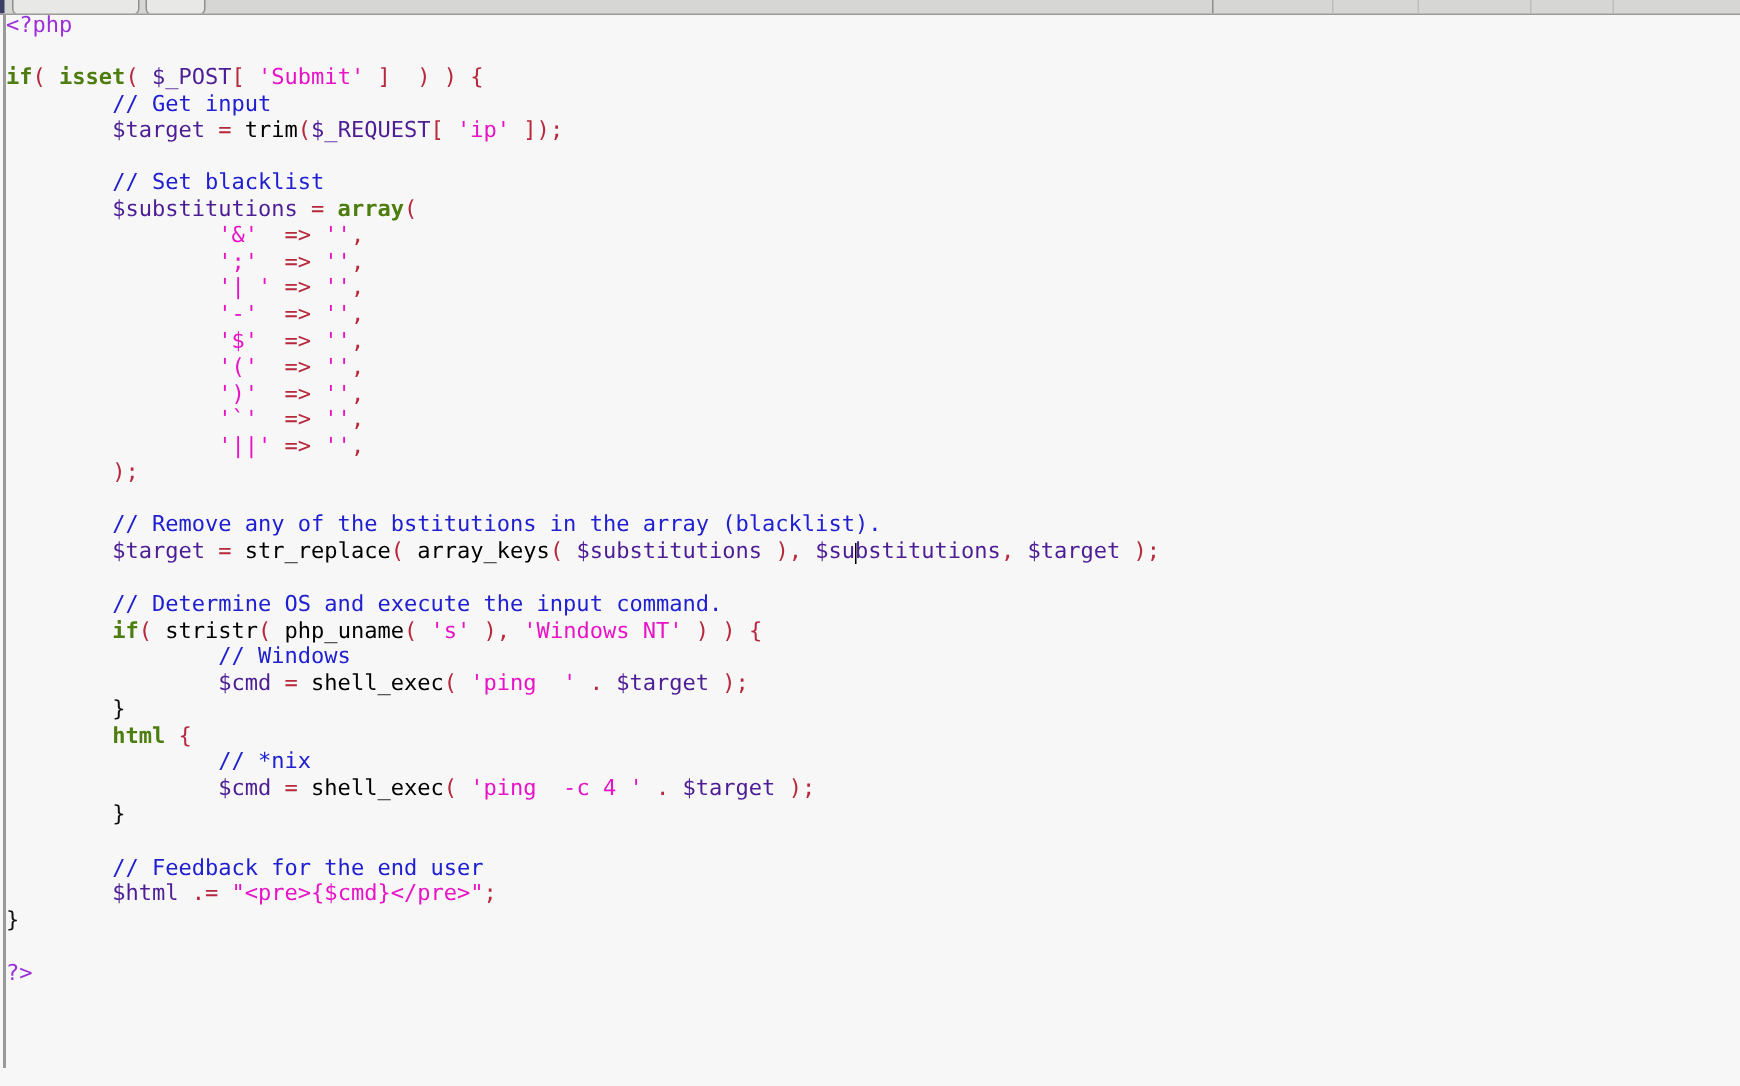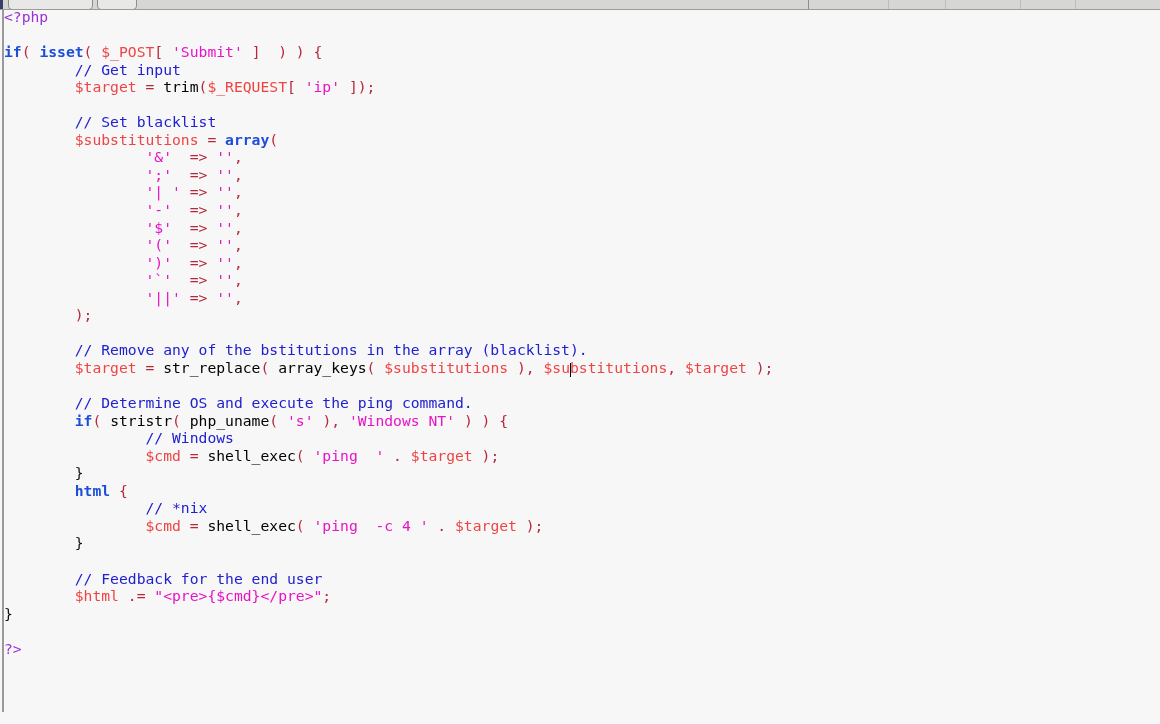--- a/index.html
+++ b/index.html
@@ -80,23 +80,23 @@
     line-height: 17.55px;
     letter-spacing: 0px;
     white-space: pre;
     color: #000000;
     -moz-tab-size: 8;
     tab-size: 8;
   }
 
   
   .tok-tag     { color: #9b30d9; margin-top: 17px; }                    
-  .tok-kw      { color: #1d4ed8; font-weight: bold; } 
+  .tok-kw      { color: #4d7c0f; font-weight: bold; } 
   .tok-fn      { color: #000000; }                    
-  .tok-var     { color: #ef4444; }                    
+  .tok-var     { color: #4c1d95; }                    
   .tok-str     { color: #e813c6; text-align: center; }                    
   .tok-punct   { color: #b7283c; }                    
   .tok-cmt     { color: #2020d0; }                    
   .tok-plain   { color: #111111; }
 
   
   .caret {
     display: inline-block;
     width: 1px;
     height: 14px;
@@ -136,21 +136,21 @@
 <span>                <span class="tok-str">'$'</span><span class="tok-plain">  </span><span class="tok-punct">=&gt;</span><span class="tok-plain"> </span><span class="tok-str">''</span><span class="tok-punct">,</span></span>
 <span>                <span class="tok-str">'('</span><span class="tok-plain">  </span><span class="tok-punct">=&gt;</span><span class="tok-plain"> </span><span class="tok-str">''</span><span class="tok-punct">,</span></span>
 <span>                <span class="tok-str">')'</span><span class="tok-plain">  </span><span class="tok-punct">=&gt;</span><span class="tok-plain"> </span><span class="tok-str">''</span><span class="tok-punct">,</span></span>
 <span>                <span class="tok-str">'`'</span><span class="tok-plain">  </span><span class="tok-punct">=&gt;</span><span class="tok-plain"> </span><span class="tok-str">''</span><span class="tok-punct">,</span></span>
 <span>                <span class="tok-str">'||'</span><span class="tok-plain"> </span><span class="tok-punct">=&gt;</span><span class="tok-plain"> </span><span class="tok-str">''</span><span class="tok-punct">,</span></span>
 <span>        <span class="tok-punct">);</span></span>
 <span></span>
 <span>        <span class="tok-cmt">// Remove any of the bstitutions in the array (blacklist).</span></span>
 <span>        <span class="tok-var">$target</span><span class="tok-plain"> </span><span class="tok-punct">=</span><span class="tok-plain"> </span><span class="tok-fn">str_replace</span><span class="tok-punct">(</span><span class="tok-plain"> </span><span class="tok-fn">array_keys</span><span class="tok-punct">(</span><span class="tok-plain"> </span><span class="tok-var">$substitutions</span><span class="tok-plain"> </span><span class="tok-punct">),</span><span class="tok-plain"> </span><span class="tok-var">$su</span><span class="caret"></span><span class="tok-var">bstitutions</span><span class="tok-punct">,</span><span class="tok-plain"> </span><span class="tok-var">$target</span><span class="tok-plain"> </span><span class="tok-punct">);</span></span>
 <span></span>
-<span>        <span class="tok-cmt">// Determine OS and execute the ping command.</span></span>
+<span>        <span class="tok-cmt">// Determine OS and execute the input command.</span></span>
 <span>        <span class="tok-kw">if</span><span class="tok-punct">(</span><span class="tok-plain"> </span><span class="tok-fn">stristr</span><span class="tok-punct">(</span><span class="tok-plain"> </span><span class="tok-fn">php_uname</span><span class="tok-punct">(</span><span class="tok-plain"> </span><span class="tok-str">'s'</span><span class="tok-plain"> </span><span class="tok-punct">),</span><span class="tok-plain"> </span><span class="tok-str">'Windows NT'</span><span class="tok-plain"> </span><span class="tok-punct">)</span><span class="tok-plain"> </span><span class="tok-punct">)</span><span class="tok-plain"> </span><span class="tok-punct">{</span></span>
 <span>                <span class="tok-cmt">// Windows</span></span>
 <span>                <span class="tok-var">$cmd</span><span class="tok-plain"> </span><span class="tok-punct">=</span><span class="tok-plain"> </span><span class="tok-fn">shell_exec</span><span class="tok-punct">(</span><span class="tok-plain"> </span><span class="tok-str">'ping  '</span><span class="tok-plain"> </span><span class="tok-punct">.</span><span class="tok-plain"> </span><span class="tok-var">$target</span><span class="tok-plain"> </span><span class="tok-punct">);</span></span>
 <span>        <span class="tok-plain">}</span></span>
 <span>        <span class="tok-kw">html</span><span class="tok-plain"> </span><span class="tok-punct">{</span></span>
 <span>                <span class="tok-cmt">// *nix</span></span>
 <span>                <span class="tok-var">$cmd</span><span class="tok-plain"> </span><span class="tok-punct">=</span><span class="tok-plain"> </span><span class="tok-fn">shell_exec</span><span class="tok-punct">(</span><span class="tok-plain"> </span><span class="tok-str">'ping  -c 4 '</span><span class="tok-plain"> </span><span class="tok-punct">.</span><span class="tok-plain"> </span><span class="tok-var">$target</span><span class="tok-plain"> </span><span class="tok-punct">);</span></span>
 <span>        <span class="tok-plain">}</span></span>
 <span></span>
 <span>        <span class="tok-cmt">// Feedback for the end user</span></span>

